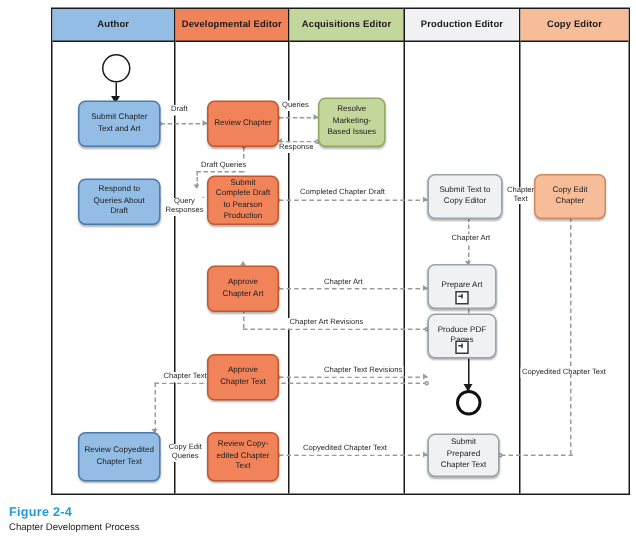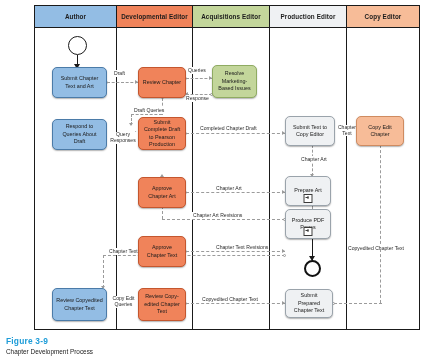--- a/index.html
+++ b/index.html
@@ -227,15 +227,15 @@
     <span>Submit Prepared Chapter Text</span>
     </div>
 
   <div class="task t-peach" style="left:321px;top:110px;width:48px;height:30px;">
     <span>Copy Edit Chapter</span>
     </div>
 
 </div>
 
 <div id="cap">
-  <div class="fig">Figure 3-9</div>
+  <div class="fig">Figure 2-4</div>
   <div class="sub">Chapter Development Process</div>
 </div>
 
 </body></html>

